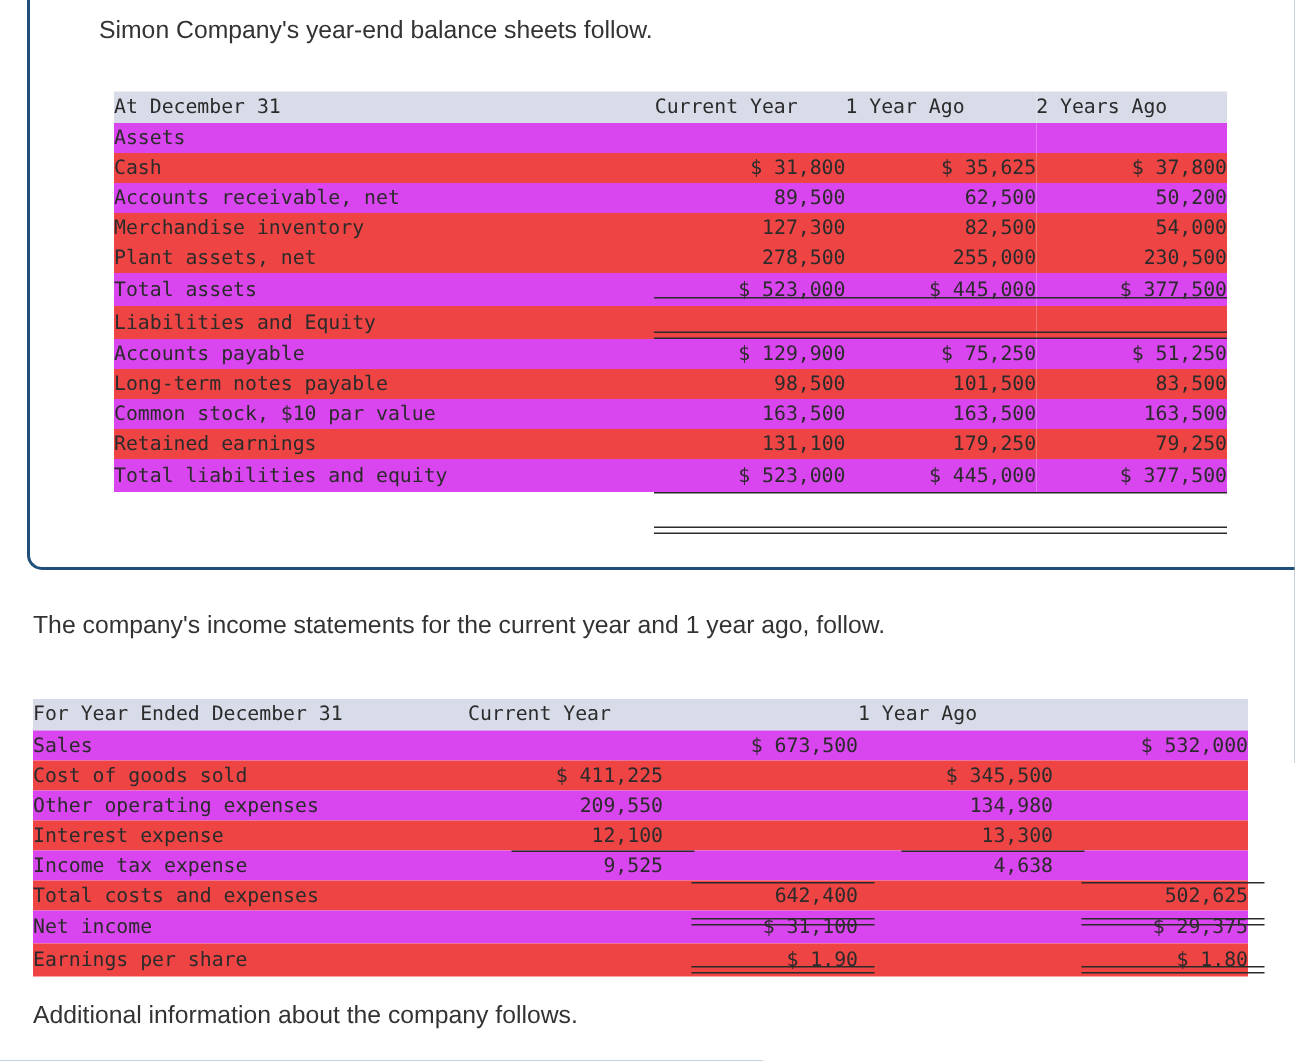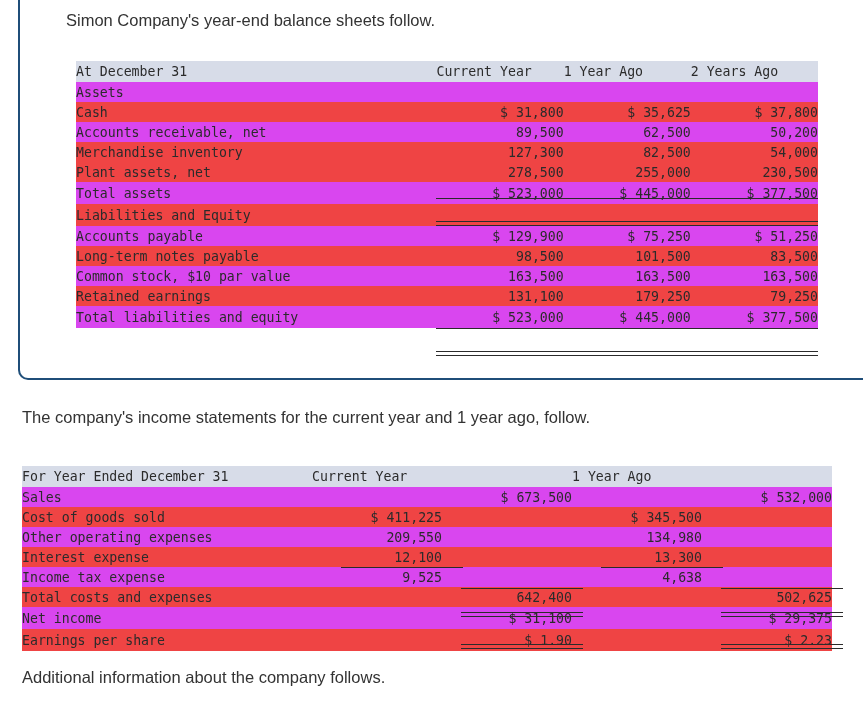--- a/index.html
+++ b/index.html
@@ -265,21 +265,21 @@
       <td class="cell-num"></td>
       <td class="cell-num">$ 31,100</td>
       <td class="cell-num"></td>
       <td class="cell-num">$ 29,375</td>
     </tr>
     <tr class="r-alt r-gap">
       <td class="cell-label">Earnings per share</td>
       <td class="cell-num"></td>
       <td class="cell-num">$ 1.90</td>
       <td class="cell-num"></td>
-      <td class="cell-num">$ 2.23</td>
+      <td class="cell-num">$ 1.80</td>
     </tr>
   </tbody>
 </table>
 
 <div class="rule" style="left:341px; top:567px; width:122px;"></div>
 <div class="rule" style="left:601px; top:567px; width:122px;"></div>
 
 <div class="rule" style="left:461px; top:588px; width:122px;"></div>
 <div class="rule" style="left:721px; top:588px; width:122px;"></div>
 

